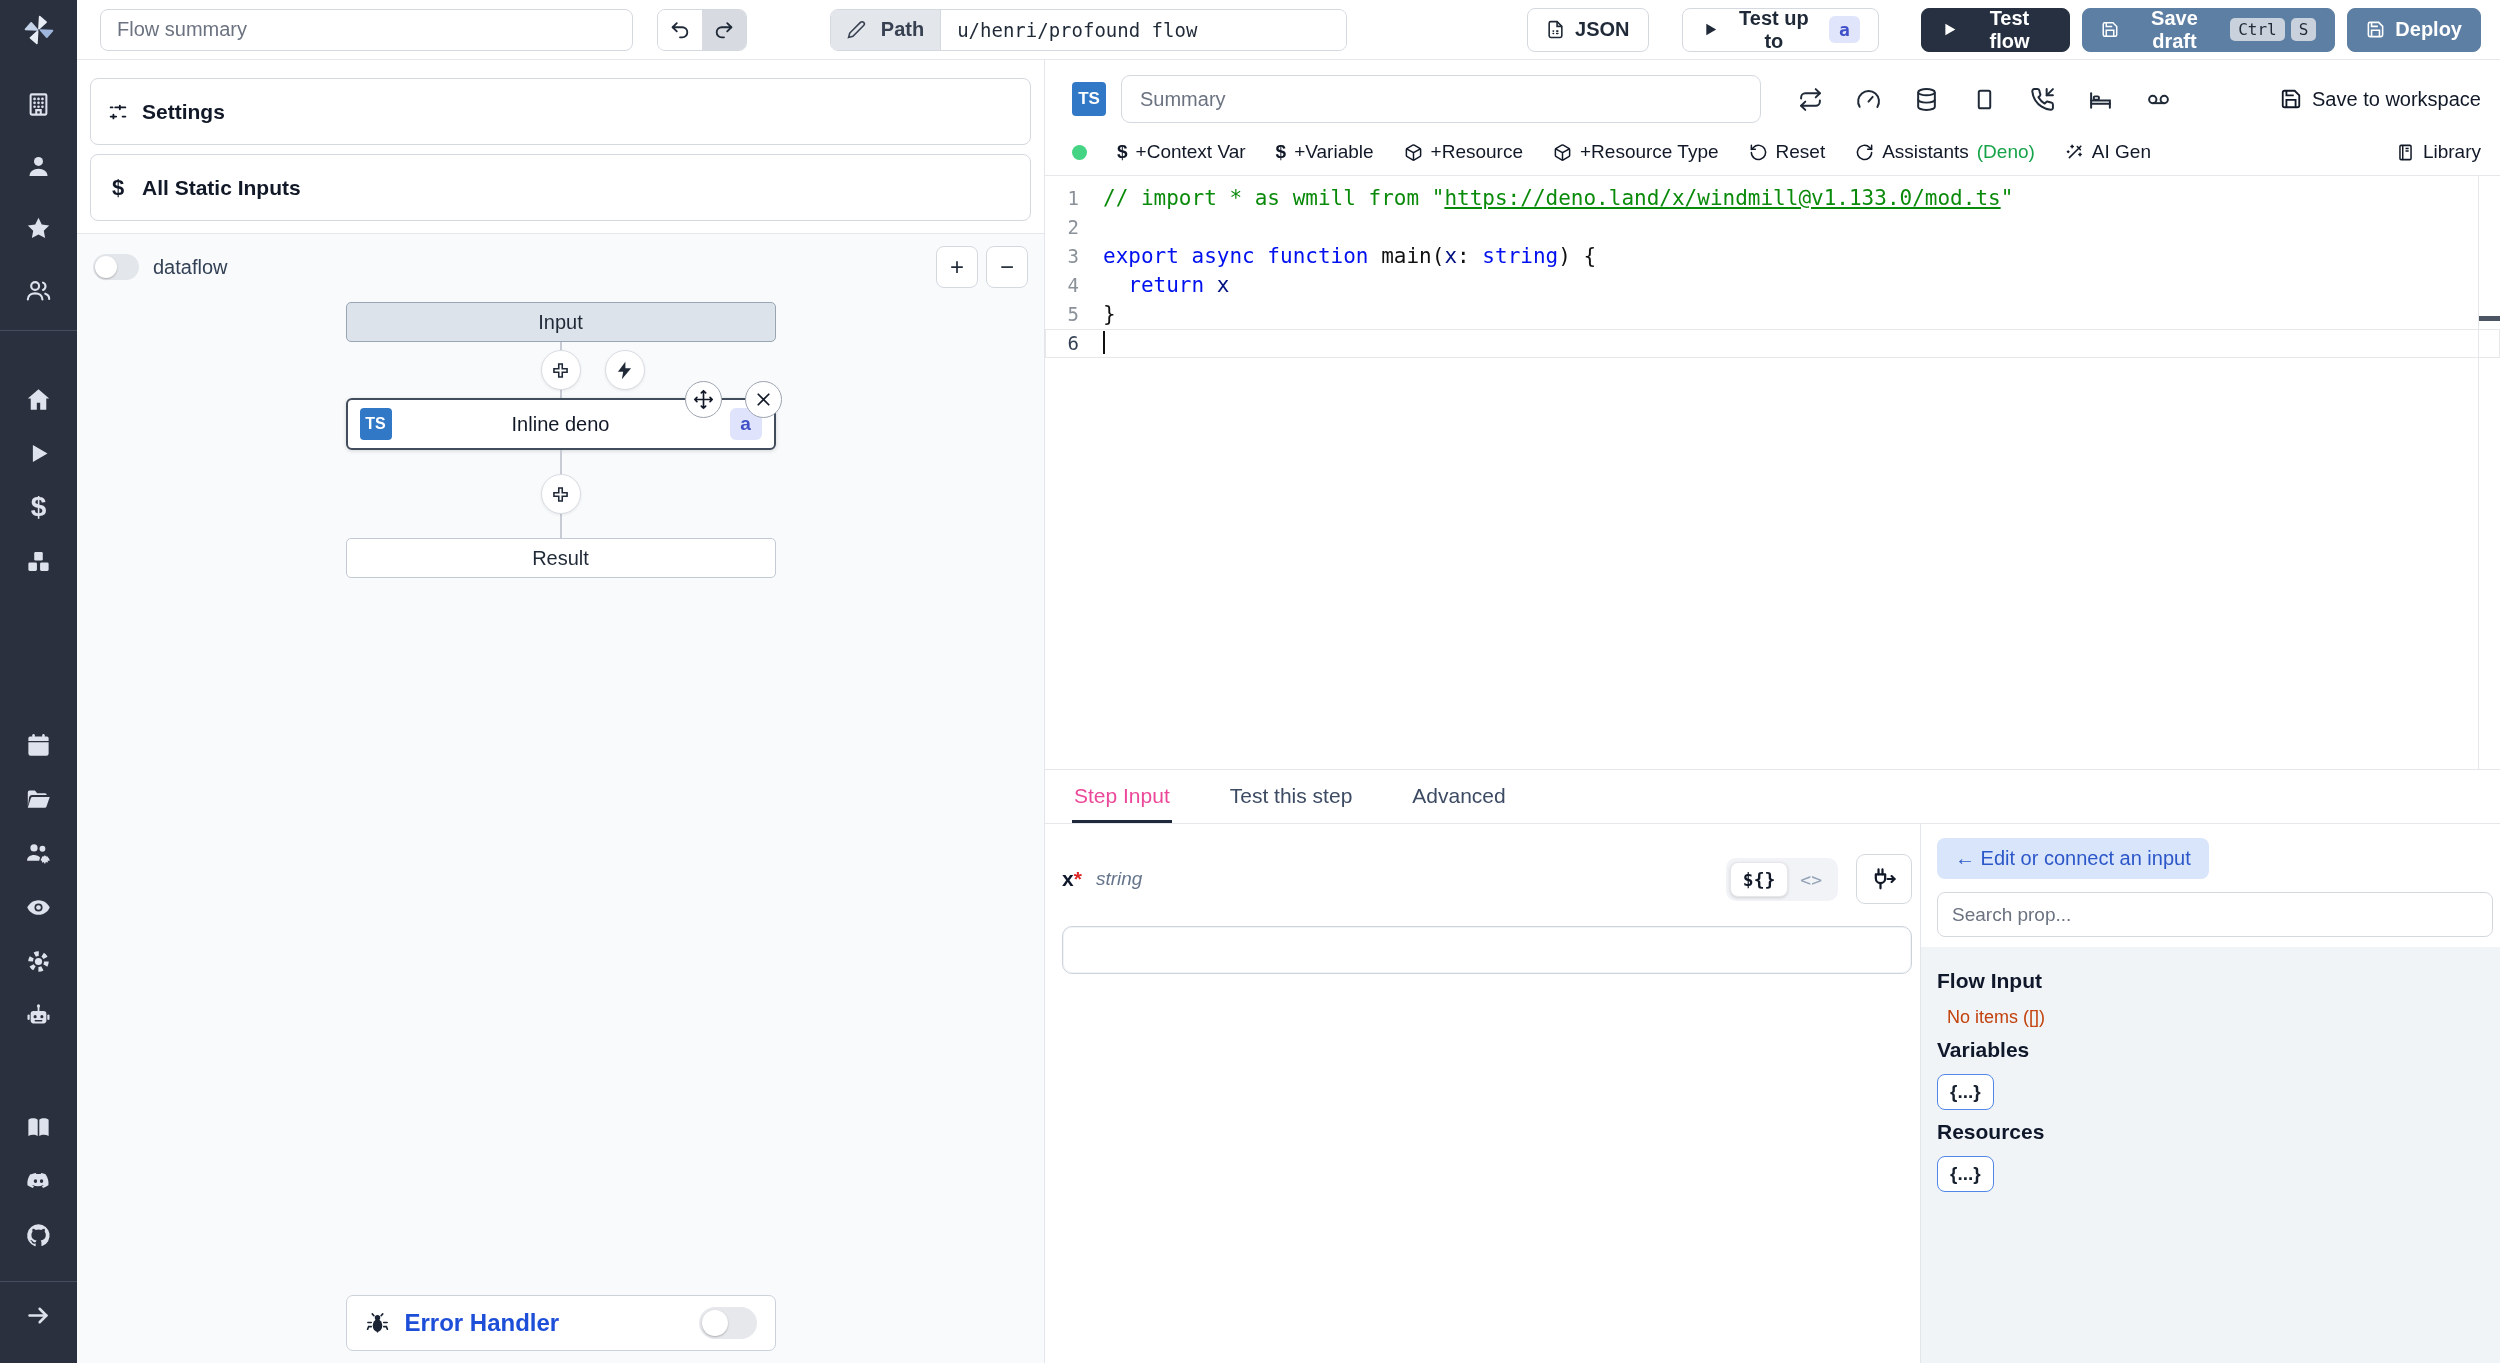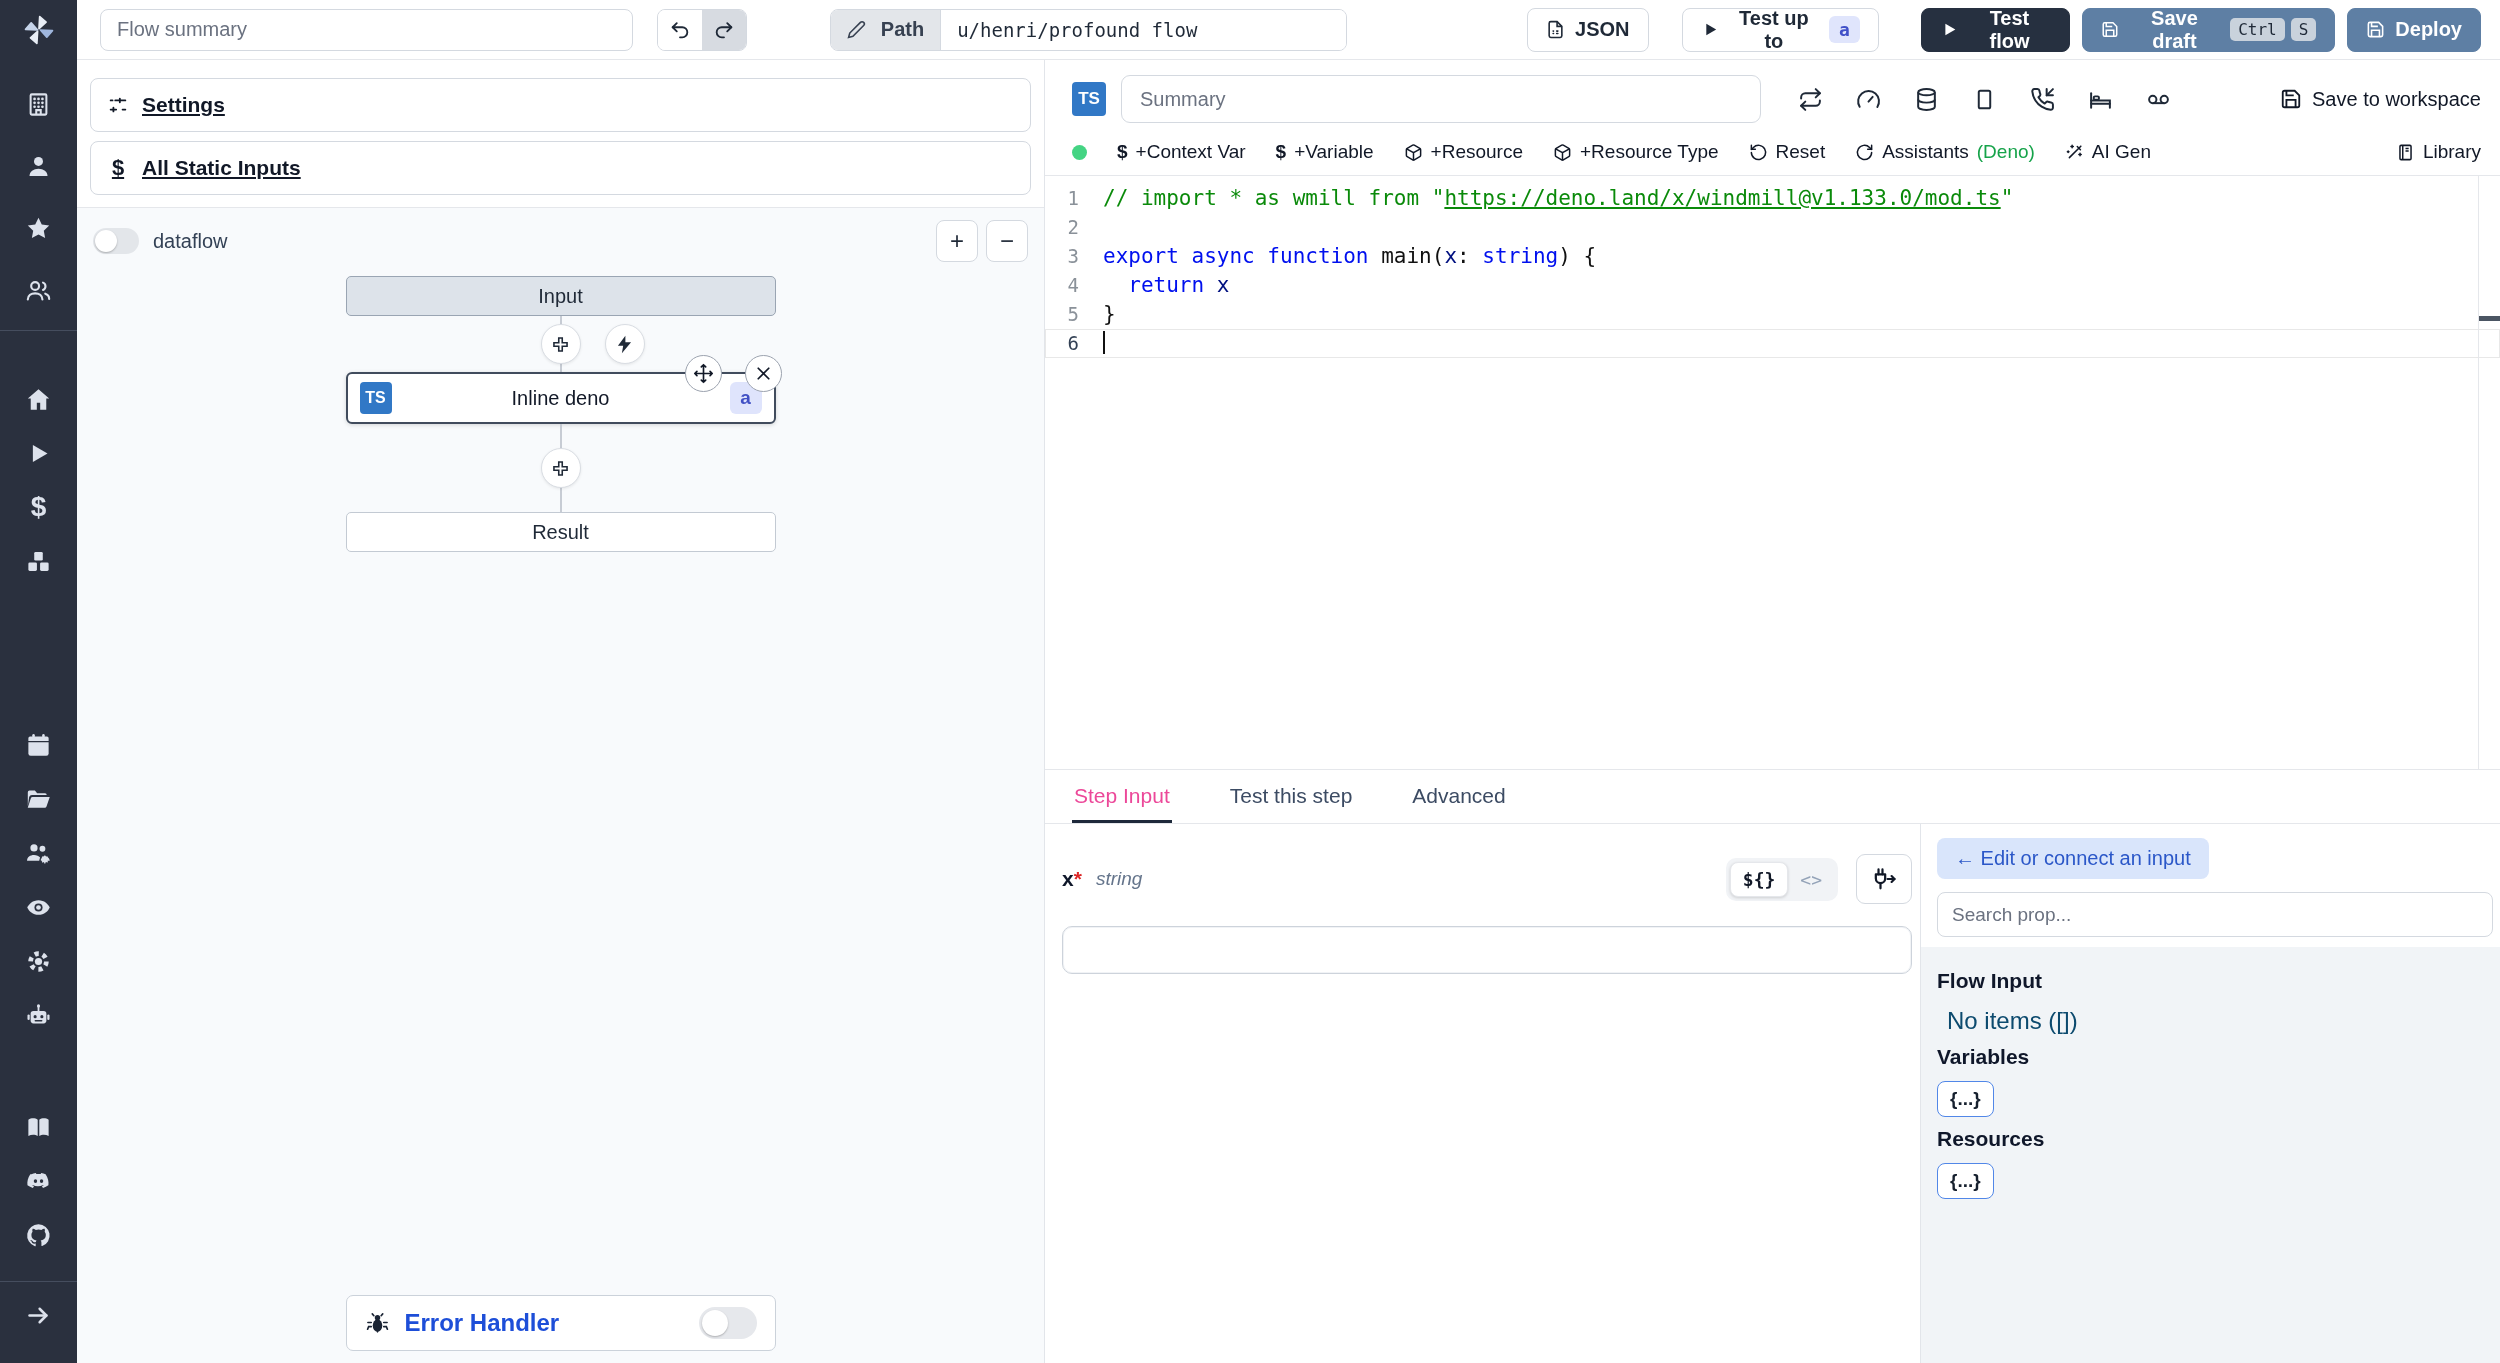--- a/index.html
+++ b/index.html
@@ -46,21 +46,21 @@
   .dark-btn { margin-left:42px; background:#263040; border-color:#263040; color:#fff; }
   .blue-btn { margin-left:12px; background:#5e7fa4; border-color:#5e7fa4; color:#fff; }
   .kbd { background:#c9d2dc; color:#1f2937; border-radius:5px; padding:2px 8px; font-size:16px; font-family:"DejaVu Sans Mono", monospace; font-weight:400; }
   .kbd + .kbd { margin-left:-4px; }
 
   .content { flex:1; display:flex; min-height:0; }
 
   
   .flow-panel { width:968px; flex:none; border-right:1px solid #e2e5ea; display:flex; flex-direction:column; background:#f8fafc; position:relative; }
   .fp-top { background:#fff; padding:18px 13px 12px 13px; }
-  .fp-btn { width:100%; height:54px; border:1px solid #d4d9e0; border-radius:8px; background:#fff; display:flex; align-items:center; gap:13px; padding:15px 16px; font-size:21px; font-weight:600; color:#111827; cursor:pointer;text-decoration:underline; }
+  .fp-btn { width:100%; height:67px; border:1px solid #d4d9e0; border-radius:8px; background:#fff; display:flex; align-items:center; gap:13px; padding:15px 16px; font-size:21px; font-weight:600; color:#111827; cursor:pointer; }
   .fp-btn + .fp-btn { margin-top:9px; }
   .fp-btn svg { width:22px; height:22px; }
   .fp-btn .glyph { font-size:22px; font-weight:700; width:22px; text-align:center; }
   .fp-divider { height:1px; background:#e5e7eb; }
   .dataflow-row { display:flex; align-items:center; padding:12px 16px 0 16px; }
   .toggle { width:46px; height:26px; border-radius:13px; background:#e3e6ea; position:relative; cursor:pointer; flex:none; }
   .toggle::after { content:""; position:absolute; left:2px; top:2px; width:22px; height:22px; border-radius:50%; background:#fff; box-shadow:0 1px 2px rgba(0,0,0,.25); }
   .dataflow-row .lbl { margin-left:14px; font-size:20px; color:#334155; }
   .zoom-btns { margin-left:auto; display:flex; gap:8px; }
   .sq-btn { width:42px; height:42px; border:1px solid #d4d9e0; border-radius:8px; background:#fff; display:grid; place-items:center; font-size:24px; color:#1f2937; cursor:pointer; }
@@ -144,21 +144,21 @@
   .plug-btn svg { width:28px; height:28px; }
   .arg-input { margin-top:22px; width:850px; height:48px; border:1px solid #cdd3db; border-radius:10px; background:#fff; box-shadow:inset 0 0 0 1px #f1f3f6; padding:0 14px; font-size:19px; outline:none; }
 
   .vdiv { width:1px; background:#e2e5ea; }
   .prop-panel { flex:1; display:flex; flex-direction:column; min-width:0; }
   .prop-head { padding:14px 10px 10px 16px; background:#fff; }
   .edit-connect { display:inline-block; background:#d9e5fb; color:#2b57c8; font-size:20px; border:none; border-radius:8px; padding:9px 18px; cursor:pointer; }
   .prop-search { margin-top:13px; width:556px; height:45px; padding:0 14px; border-radius:8px; font-size:19px; }
   .prop-body { flex:1; background:#f1f4f7; padding:12px 16px; }
   .prop-title { font-size:21px; font-weight:700; color:#0f172a; margin-top:10px; }
-  .prop-empty { margin-top:14px; margin-left:10px; font-size:24px; color:#0c4a6e; }
+  .prop-empty { margin-top:14px; margin-left:10px; font-size:18px; color:#c2410c; }
   .obj-chip { margin-top:12px; display:inline-block; background:#fff; border:1.5px solid #5187e8; border-radius:8px; padding:6px 12px; font-size:19px; font-weight:600; color:#16202e; cursor:pointer; }
   .sec { margin-bottom:10px; }
 </style>
 </head>
 <body>
 
 <div class="app">
 
   <aside class="rail">
     <div class="logo">

